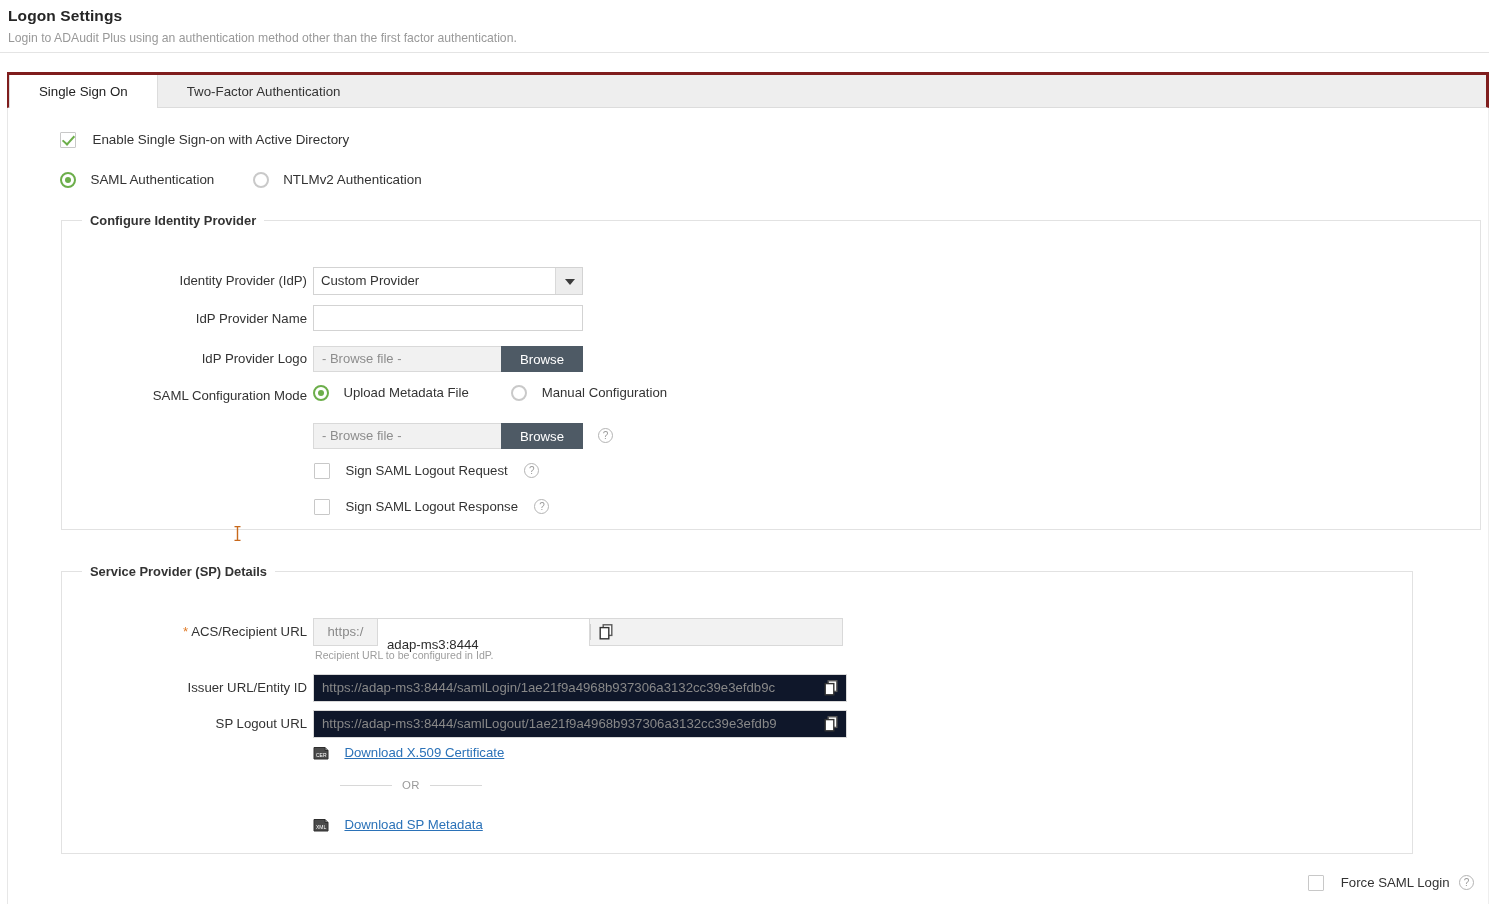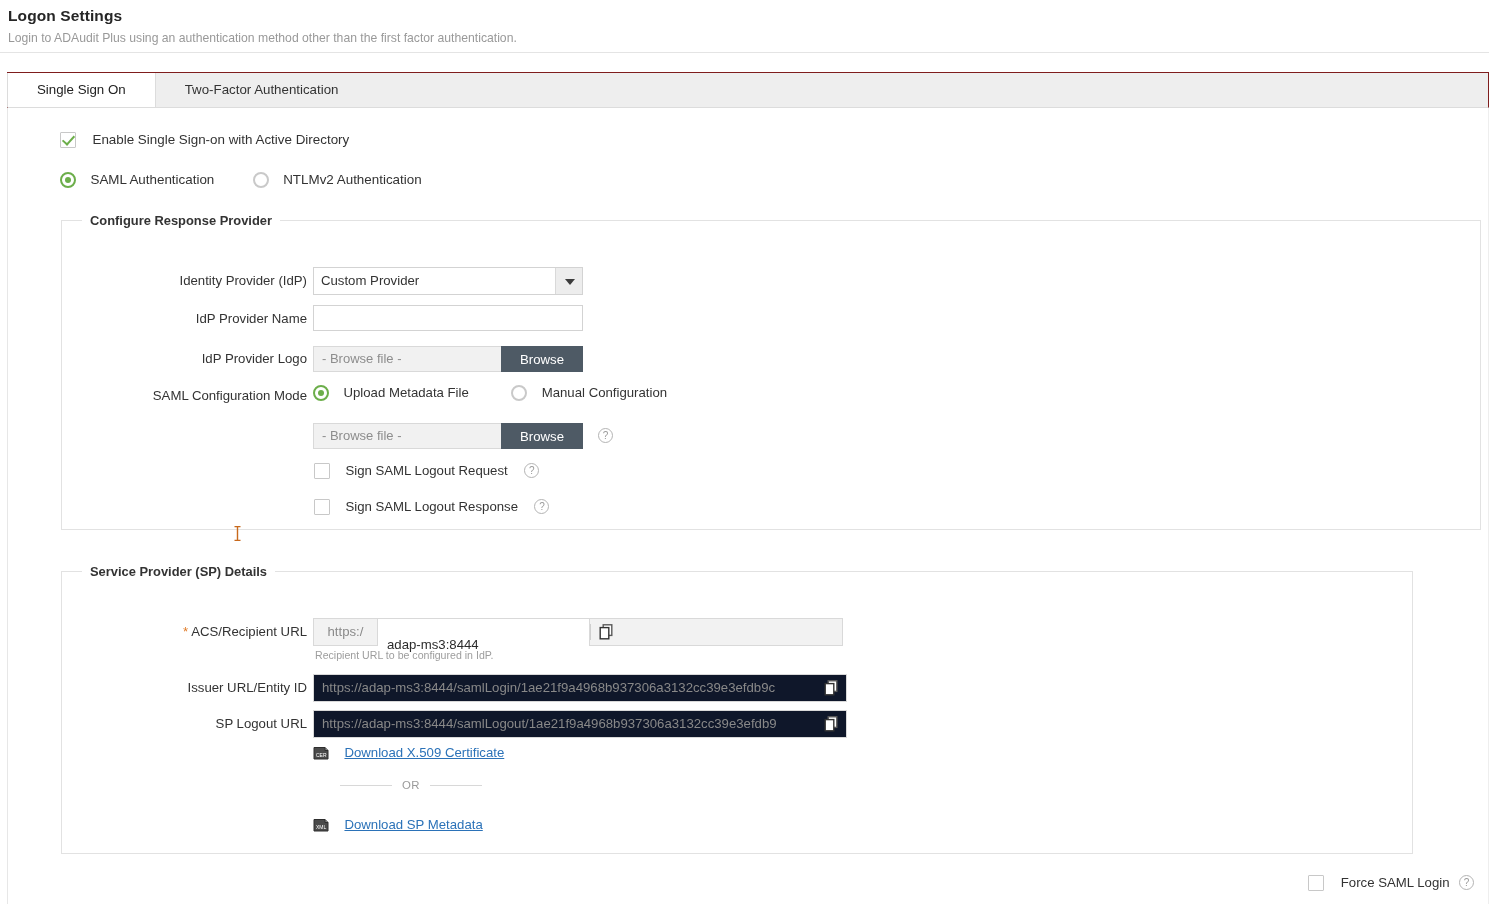--- a/index.html
+++ b/index.html
@@ -24,21 +24,21 @@
     margin-top: 3px;
   }
   .hdr-rule {
     position:absolute; left:0; top:52px; width:1489px; height:1px;
     background:#e4e4e4;
   }
 
   
   .tabbar {
     position:absolute; left:7px; top:72px; width:1482px; height:36px;
-    background:#eeeeee; border:1px solid #7f1d1d; border-bottom:1px solid #dcdcdc;
+    background:#eeeeee; border:3px solid #7f1d1d; border-bottom:1px solid #dcdcdc;
   }
   .tab {
     float:left; height:34px; line-height:34px;
     padding:0 29px; font-size:13.3px; color:#333;
     cursor:pointer; position:relative;
   }
   .tab.active {
     background:#ffffff; color:#222;
     border-right:1px solid #dcdcdc;
     margin-left:-1px; border-left:1px solid #dcdcdc;
@@ -250,21 +250,21 @@
         <span class="rd on"></span>
         <span class="lbl">SAML Authentication</span>
       </span>
       <span class="opt">
         <span class="rd"></span>
         <span class="lbl">NTLMv2 Authentication</span>
       </span>
     </div>
 
     <fieldset class="box" id="idp-box">
-      <legend>Configure Response Provider</legend>
+      <legend>Configure Identity Provider</legend>
 
       <div class="flabel" style="left:30px; top:40px; width:215px;">Identity Provider (IdP)</div>
       <div class="select-wrap" style="left:251px; top:39px;">
         <span class="select-val">Custom Provider</span>
         <span class="select-btn">
             <i class="caret"></i>
           </span>
       </div>
 
       <div class="flabel" style="left:30px; top:78px; width:215px;">IdP Provider Name</div>

